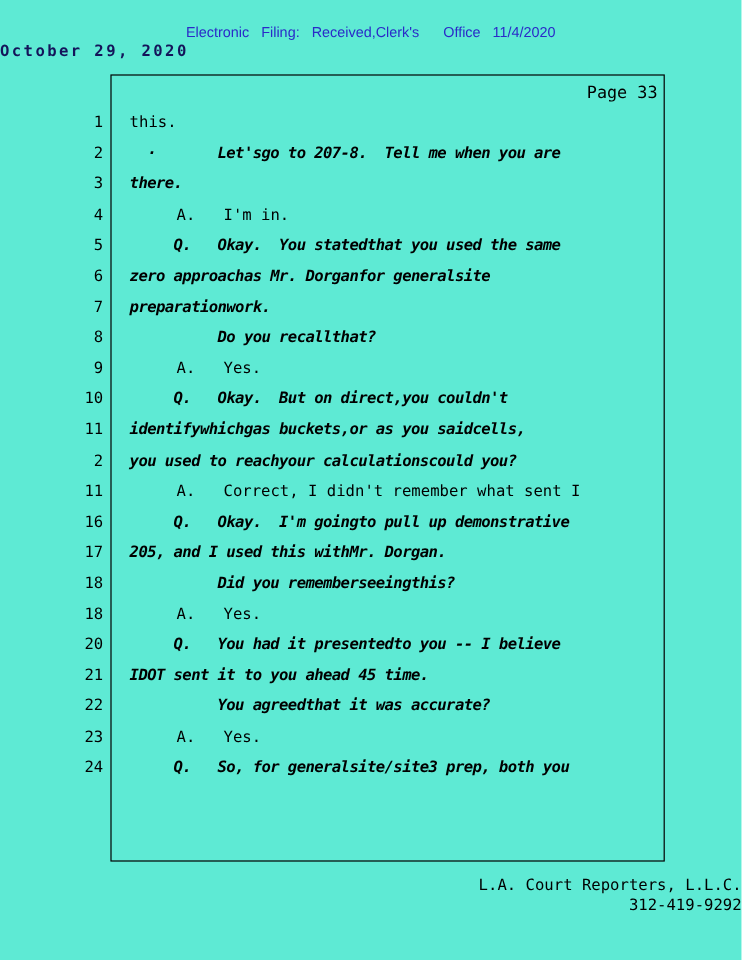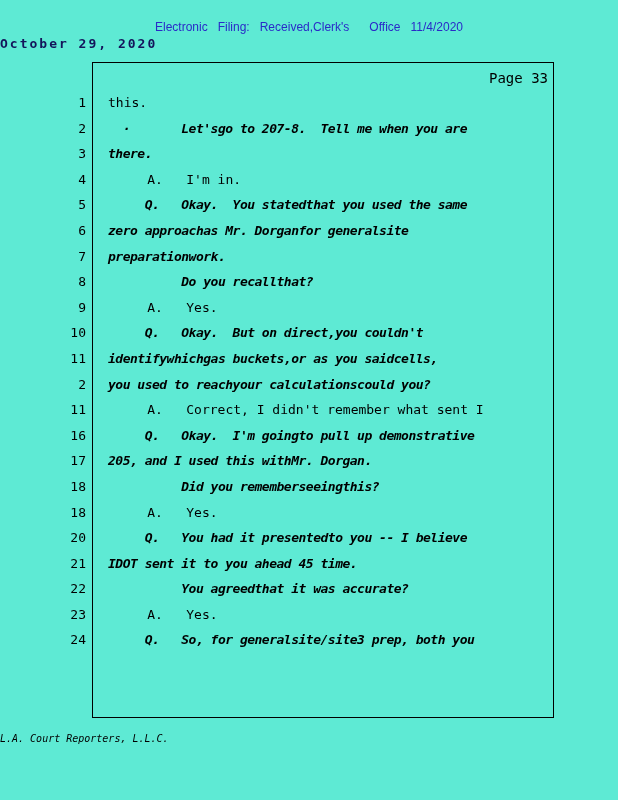--- a/index.html
+++ b/index.html
@@ -65,24 +65,23 @@
     white-space:pre;
   }
   .trow.bold .ltext{
     font-weight:700;
     letter-spacing:-0.5px;
     font-style:italic;
   }
   .footer{
     position:absolute;
     top:731px;left:0;right:0;
-    text-align:left;
-    font-size:10px;
+    text-align:right;
+    font-size:13px;
     line-height:16px;
-    font-style:italic;
   }
 </style>
 </head>
 <body>
 
 <div class="canvas">
 
   <div class="filing-header" style="color: rgb(42, 42, 200);">Electronic   Filing:   Received,Clerk's      Office   11/4/2020</div>
 
   <div class="date-line" style="color: rgb(20, 20, 90);">October 29, 2020</div>
@@ -111,15 +110,16 @@
       <div class="trow"><span class="lnum">18</span><span class="ltext">     A.   Yes.</span></div>
       <div class="trow bold"><span class="lnum">20</span><span class="ltext">     Q.   You had it presentedto you -- I believe</span></div>
       <div class="trow bold"><span class="lnum">21</span><span class="ltext">IDOT sent it to you ahead 45 time.</span></div>
       <div class="trow bold"><span class="lnum">22</span><span class="ltext">          You agreedthat it was accurate?</span></div>
       <div class="trow"><span class="lnum">23</span><span class="ltext">     A.   Yes.</span></div>
       <div class="trow bold"><span class="lnum">24</span><span class="ltext">     Q.   So, for generalsite/site3 prep, both you</span></div>
     </div>
 
   <div class="footer">
     <div>L.A. Court Reporters, L.L.C.</div>
+    <div>312-419-9292</div>
   </div>
 
 </div>
 
 </body></html>

